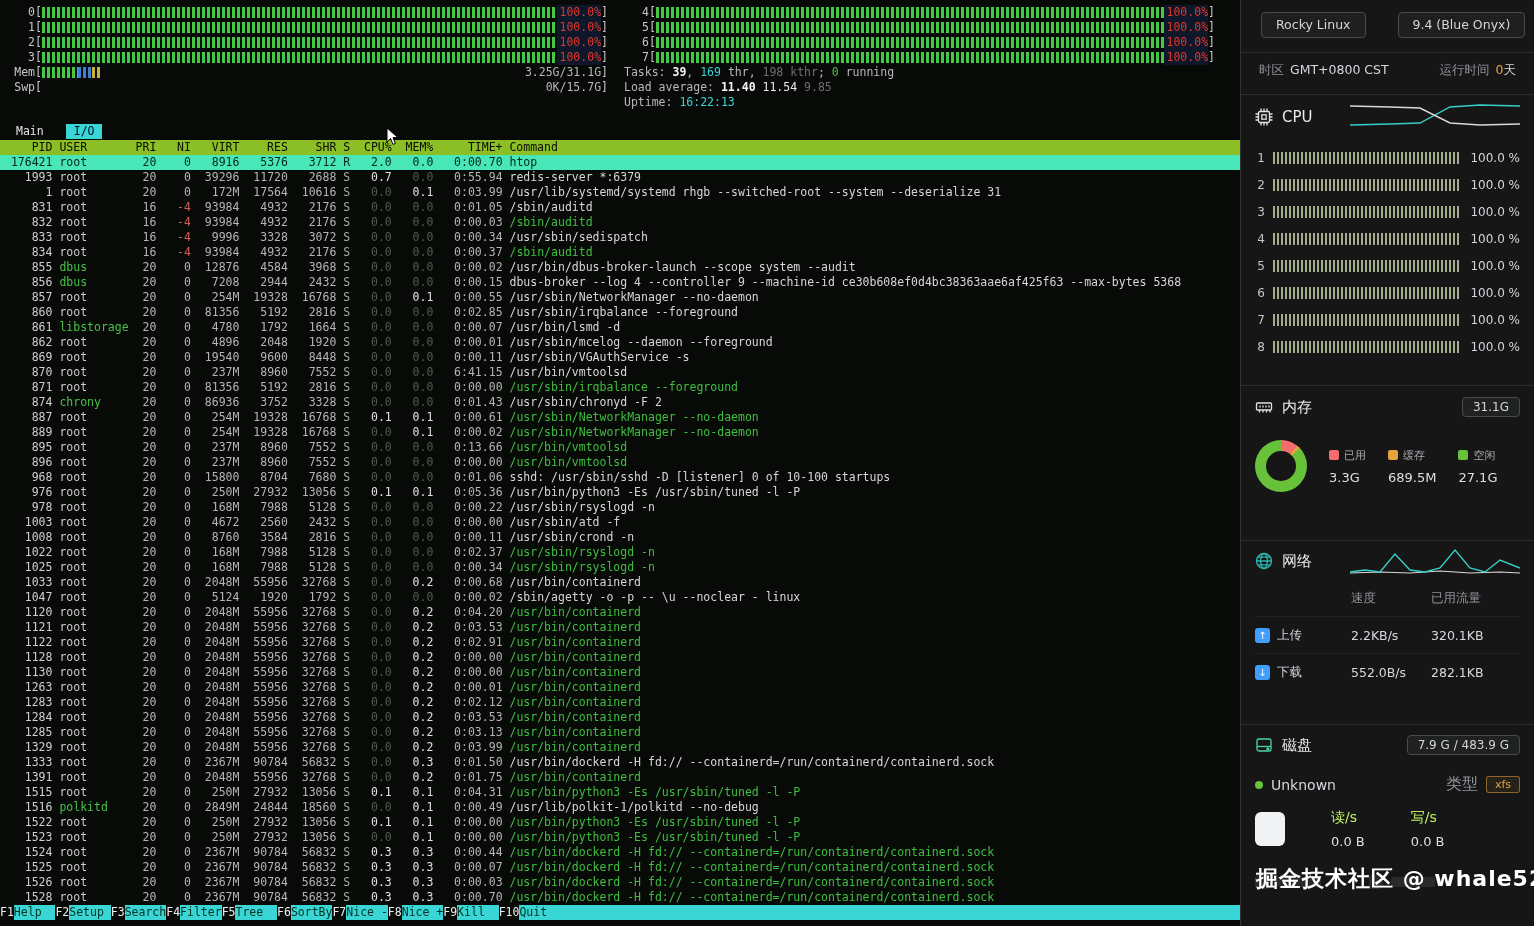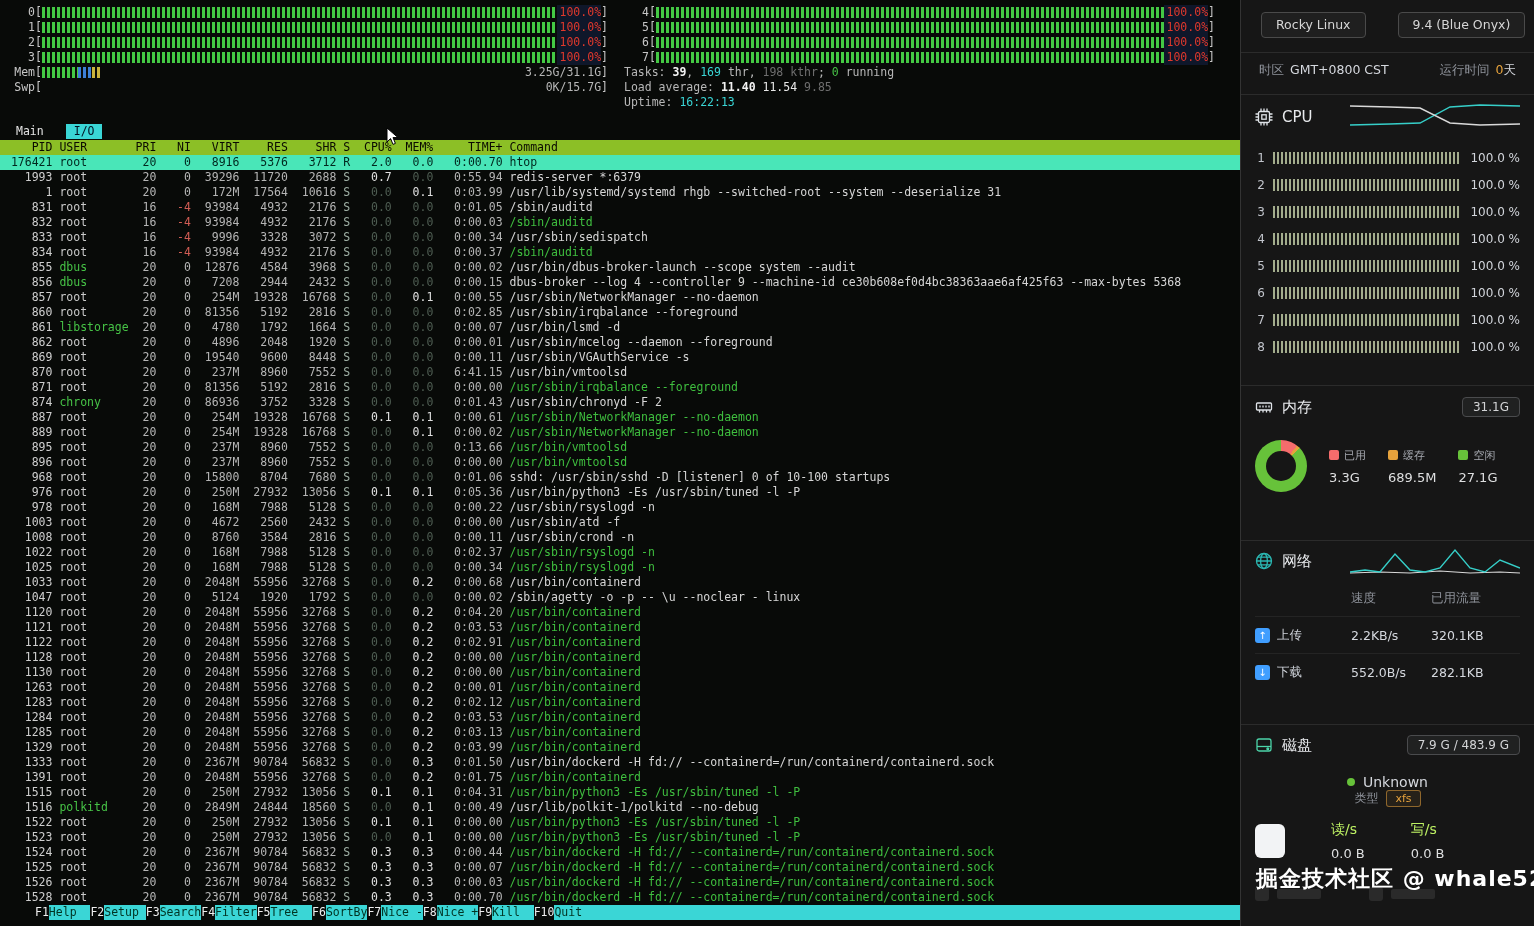--- a/index.html
+++ b/index.html
@@ -48,21 +48,21 @@
   .c-num{color:#b5b5b5;}
   .c-num.neg{color:#d05c54;}
   .c-s{color:#9fb0a5;}
   .c-s.run{color:#46e046;}
   .c-pct{color:#e0e0e0;}
   .c-pct.dim{color:#4e5d52;}
   .c-time{color:#b5b5b5;}
   .c-cmd{color:#d6d6d6;}
   .c-cmd.g{color:#3fbf3f;}
 
-  #fkeys{position:absolute;left:0;top:905px;width:1482px;height:15px;display:flex;white-space:pre;padding-left:35px;}
+  #fkeys{position:absolute;left:0;top:905px;width:1482px;height:15px;display:flex;white-space:pre;}
   .fk{color:#eeeeee;background:#080a08;}
   .fl{background:#3ad6d6;color:#032;}
   .fl.last{flex:1;}
 
   .mouse-cursor{position:absolute;left:386px;top:127px;z-index:60;}
 
   
   .vdivider{position:absolute;left:1240px;top:0;width:1px;height:926px;background:#333;}
   .panel{position:absolute;left:1241px;top:0;width:293px;height:926px;background:#161616;
          font-family:"DejaVu Sans","Liberation Sans",sans-serif;color:#d5d8de;overflow:hidden;}
@@ -105,25 +105,25 @@
   .net-sec{top:540px;}
   .nettable{padding:0 14px;font-size:12.5px;}
   .nthead{display:grid;grid-template-columns:96px 80px 1fr;color:#8f939b;padding:8px 0 9px;}
   .nrow{display:grid;grid-template-columns:96px 80px 1fr;align-items:center;height:36px;border-top:1px solid #242424;}
   .nlab{display:flex;align-items:center;gap:7px;color:#cfd3da;}
   .nicon{width:15px;height:15px;border-radius:3px;background:#409eff;color:#fff;font-size:10px;
          display:flex;align-items:center;justify-content:center;}
   .nspeed,.ntotal{color:#d5d8de;}
 
   .disk-sec{top:724px;}
-  .diskrow{display:flex;justify-content:space-between;align-items:center;padding:8px 14px 0;flex-direction:column;}
+  .diskrow{display:flex;justify-content:space-between;align-items:center;padding:8px 14px 0;}
   .dname{display:flex;align-items:center;gap:8px;font-size:14px;color:#d4d7dd;}
   .gdot{width:8px;height:8px;border-radius:50%;background:#67c23a;}
   .dtype{display:flex;align-items:center;gap:8px;}
-  .tlabel{font-size:12px;color:#8f939b;}
+  .tlabel{font-size:16px;color:#8f939b;}
   .xfs{border:1px solid rgba(230,162,60,.55);color:#e6a23c;background:rgba(230,162,60,.08);
        border-radius:3px;padding:1px 8px;font-size:11px;}
   .diskbody{display:flex;align-items:center;gap:46px;padding:14px 14px 0;}
   .dsquare{width:30px;height:34px;background:#f2f3f5;border-radius:6px;}
   .dsl{font-size:14px;color:#bef264;}
   .dsv{font-size:13px;color:#dedfe0;margin-top:7px;}
   .disk-extra{display:flex;gap:48px;padding:26px 14px 0;}
   .dx{display:flex;align-items:center;gap:8px;}
   .dxa{width:14px;height:14px;background:#2a2a2a;border-radius:3px;}
   .dxb{width:44px;height:10px;background:#2a2a2a;border-radius:2px;}

